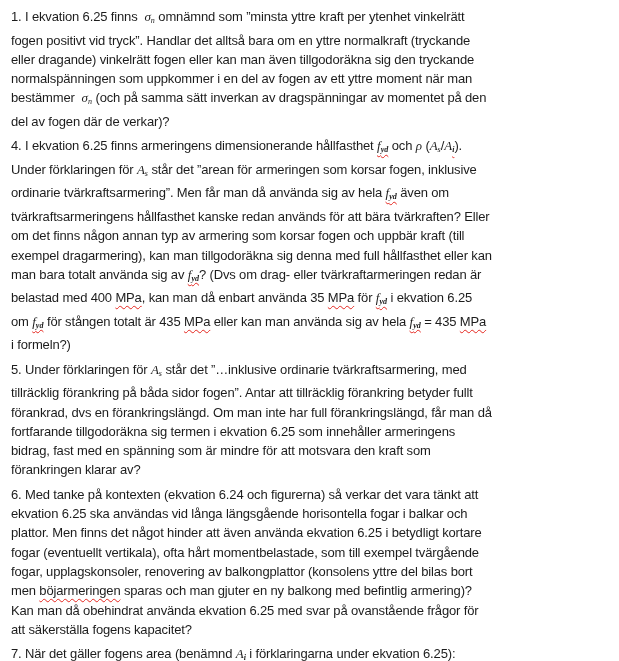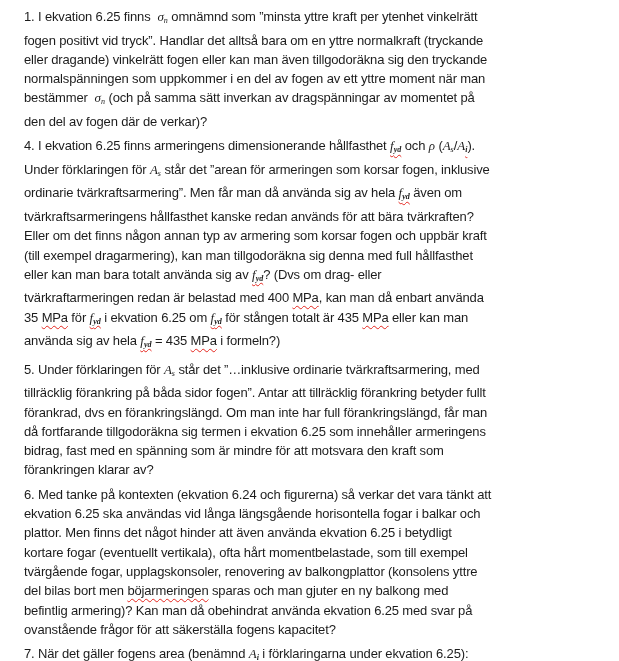--- a/index.html
+++ b/index.html
@@ -7,21 +7,21 @@
     width: 619px;
     height: 661px;
     overflow: hidden;
     background: var(--bg, #ffffff);
     box-sizing: border-box;
   }
   .doc {
     box-sizing: border-box;
     width: 498px;
     height: 661px;
-    padding: 7px 6px 0 24px;
+    padding: 7px 6px 0 11px;
     font-family: "Liberation Sans", "DejaVu Sans", sans-serif;
     font-size: 13px;
     letter-spacing: -0.15px;
     line-height: 19.3px;
     color: var(--text, #1c1c1c);
   }
   .doc p {
     margin: 0 0 5px 0;
     white-space: pre-wrap; 
   }

